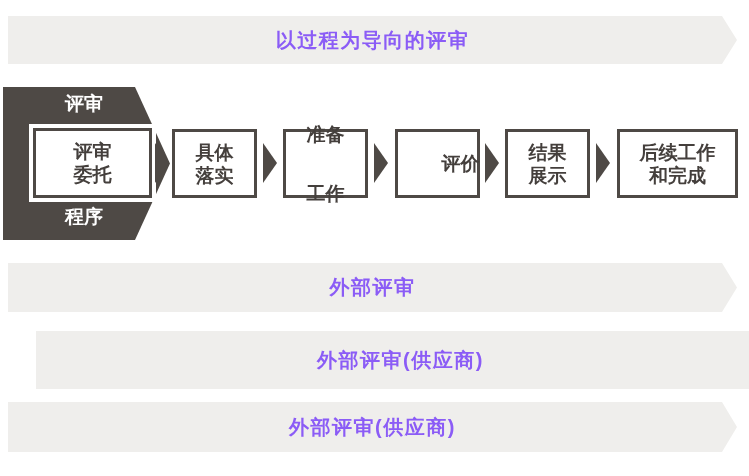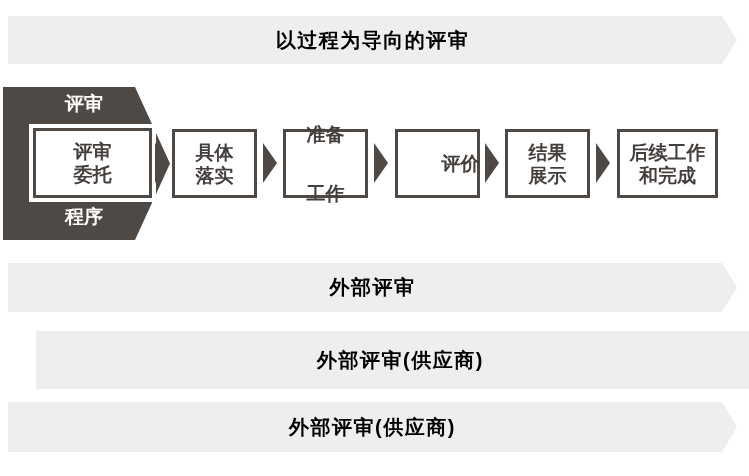--- a/index.html
+++ b/index.html
@@ -11,21 +11,21 @@
     overflow:hidden;
   }
   
   .banner{
     position:absolute;left:8px;width:729px;
     background:#efeeec;
     clip-path:polygon(0 0, calc(100% - 15px) 0, 100% 50%, calc(100% - 15px) 100%, 0 100%);
     display:flex;align-items:center;justify-content:center;
   }
   .banner-label{
-    font-size:20px;font-weight:bold;color:#000000;
+    font-size:20px;font-weight:bold;color:#8b5cf6;
     letter-spacing:1.5px;white-space:nowrap;
   }
   .banner-top{top:16px;height:48px;}
   .banner-internal{top:263px;height:49px;}
   .banner-external{top:331px;height:58px;margin-left:28px;}
   .banner-potential{top:402px;height:50px;}
 
   
   .pentagon{
     position:absolute;left:3px;top:87px;width:167px;height:153px;
@@ -49,21 +49,21 @@
     width:100%;height:100%;box-sizing:border-box;
     border:3px solid #4e4945;background:#ffffff;
     display:flex;flex-direction:column;align-items:center;justify-content:center;
   }
   .step{
     position:absolute;top:129px;width:85px;height:69px;box-sizing:border-box;
     border:3px solid #4e4945;background:#ffffff;
     display:flex;flex-direction:column;align-items:center;justify-content:center;
   }
   .s2{left:172px;text-align:right;} .s3{left:283px;gap:36px;} .s4{left:395px;padding-left:46px;} .s5{left:505px;}
-  .s6{left:617px;width:101px;}
+  .s6{left:617px;width:121px;}
   .step-line{
     font-size:19px;font-weight:600;color:#443f3c;line-height:23px;
     white-space:nowrap;
   }
 
   
   .arrow{
     position:absolute;top:143px;width:0;height:0;
     border-top:20px solid transparent;
     border-bottom:20px solid transparent;

